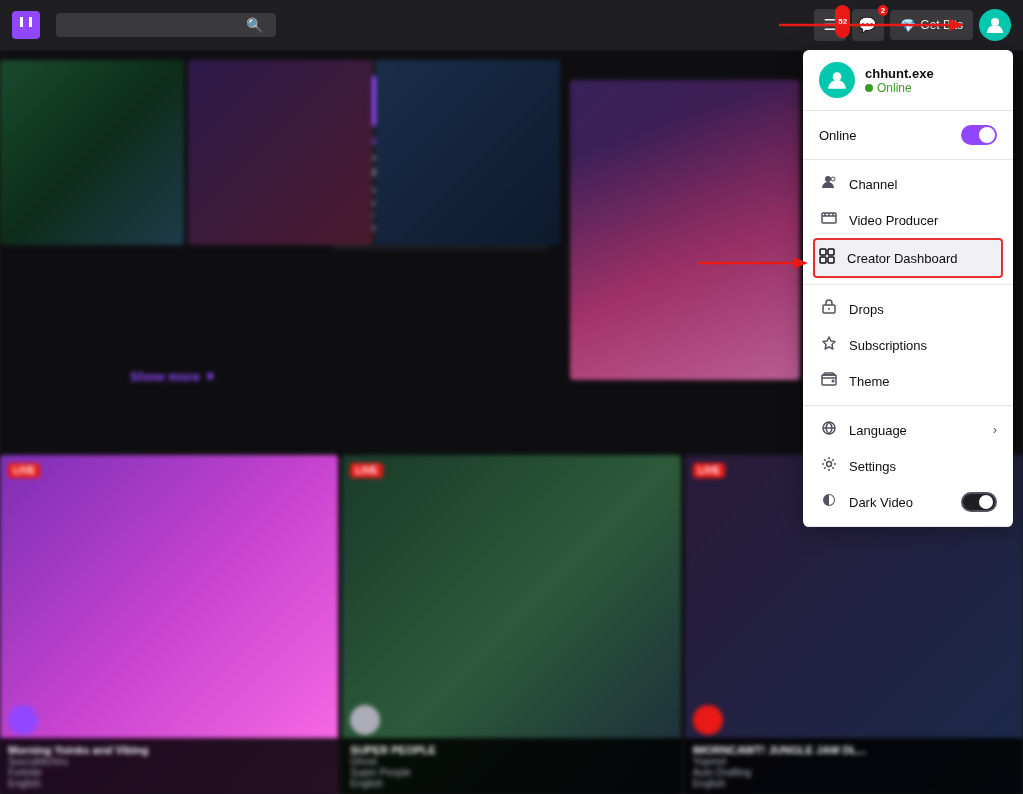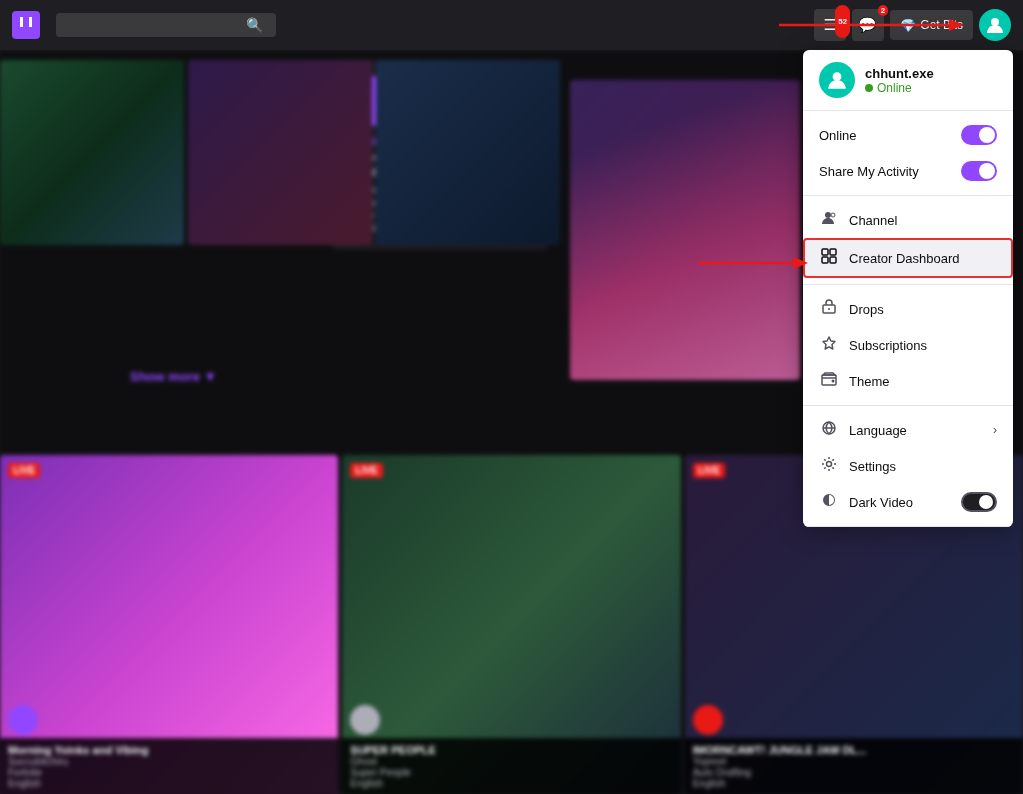--- a/index.html
+++ b/index.html
@@ -281,23 +281,23 @@
       background: white;
       position: absolute;
       top: 1px;
       left: 16px;
     }
 
     
     .menu-item.highlighted {
       background: #f0f0f5;
       border: 2px solid #e83030;
-      margin: 0 0;
+      margin: 0 10px;
       border-radius: 4px;
-      padding: 8px 14px;
+      padding: 8px 2px;
       align-items: center;
     }
 
     
     .chevron-right {
       color: #53535f;
       font-size: 12px;
     }
 
     
@@ -478,43 +478,51 @@
     </div>
   </div>
 
   <div class="menu-section">
     <div class="menu-item">
       <span class="menu-item-label">Online</span>
       <div class="toggle on">
         <div class="toggle-knob"></div>
       </div>
     </div>
-    <div class="menu-item">
-      <span class="menu-item-label">Share My Activity</span>
-      <div class="toggle on">
-        <div class="toggle-knob"></div>
-      </div>
-    </div>
   </div>
 
   <div class="menu-section">
 
     <div class="menu-item">
       <div class="menu-item-left">
         <span class="menu-item-icon">
           <svg width="16" height="16" viewBox="0 0 16 16" fill="#53535f">
             <circle cx="7" cy="5" r="3"></circle>
             <path d="M1 14c0-3.3 2.7-6 6-6s6 2.7 6 6H1z"></path>
             <circle cx="12" cy="5" r="2" fill="none" stroke="#53535f" stroke-width="1"></circle>
           </svg>
         </span>
         <span class="menu-item-label">Channel</span>
       </div>
     </div>
 
+    <div class="menu-item">
+      <div class="menu-item-left">
+        <span class="menu-item-icon">
+          <svg width="16" height="16" viewBox="0 0 16 16" fill="none" stroke="#53535f" stroke-width="1.5">
+            <rect x="1" y="3" width="14" height="10" rx="1"></rect>
+            <line x1="1" y1="6" x2="15" y2="6"></line>
+            <line x1="4" y1="3" x2="4" y2="6"></line>
+            <line x1="8" y1="3" x2="8" y2="6"></line>
+            <line x1="12" y1="3" x2="12" y2="6"></line>
+          </svg>
+        </span>
+        <span class="menu-item-label">Video Producer</span>
+      </div>
+    </div>
 
     <div class="menu-item highlighted">
       <div class="menu-item-left">
         <span class="menu-item-icon">
           <svg width="16" height="16" viewBox="0 0 16 16" fill="none" stroke="#0e0e10" stroke-width="1.5">
             <rect x="1" y="1" width="6" height="6" rx="1"></rect>
             <rect x="9" y="1" width="6" height="6" rx="1"></rect>
             <rect x="1" y="9" width="6" height="6" rx="1"></rect>
             <rect x="9" y="9" width="6" height="6" rx="1"></rect>
           </svg>

